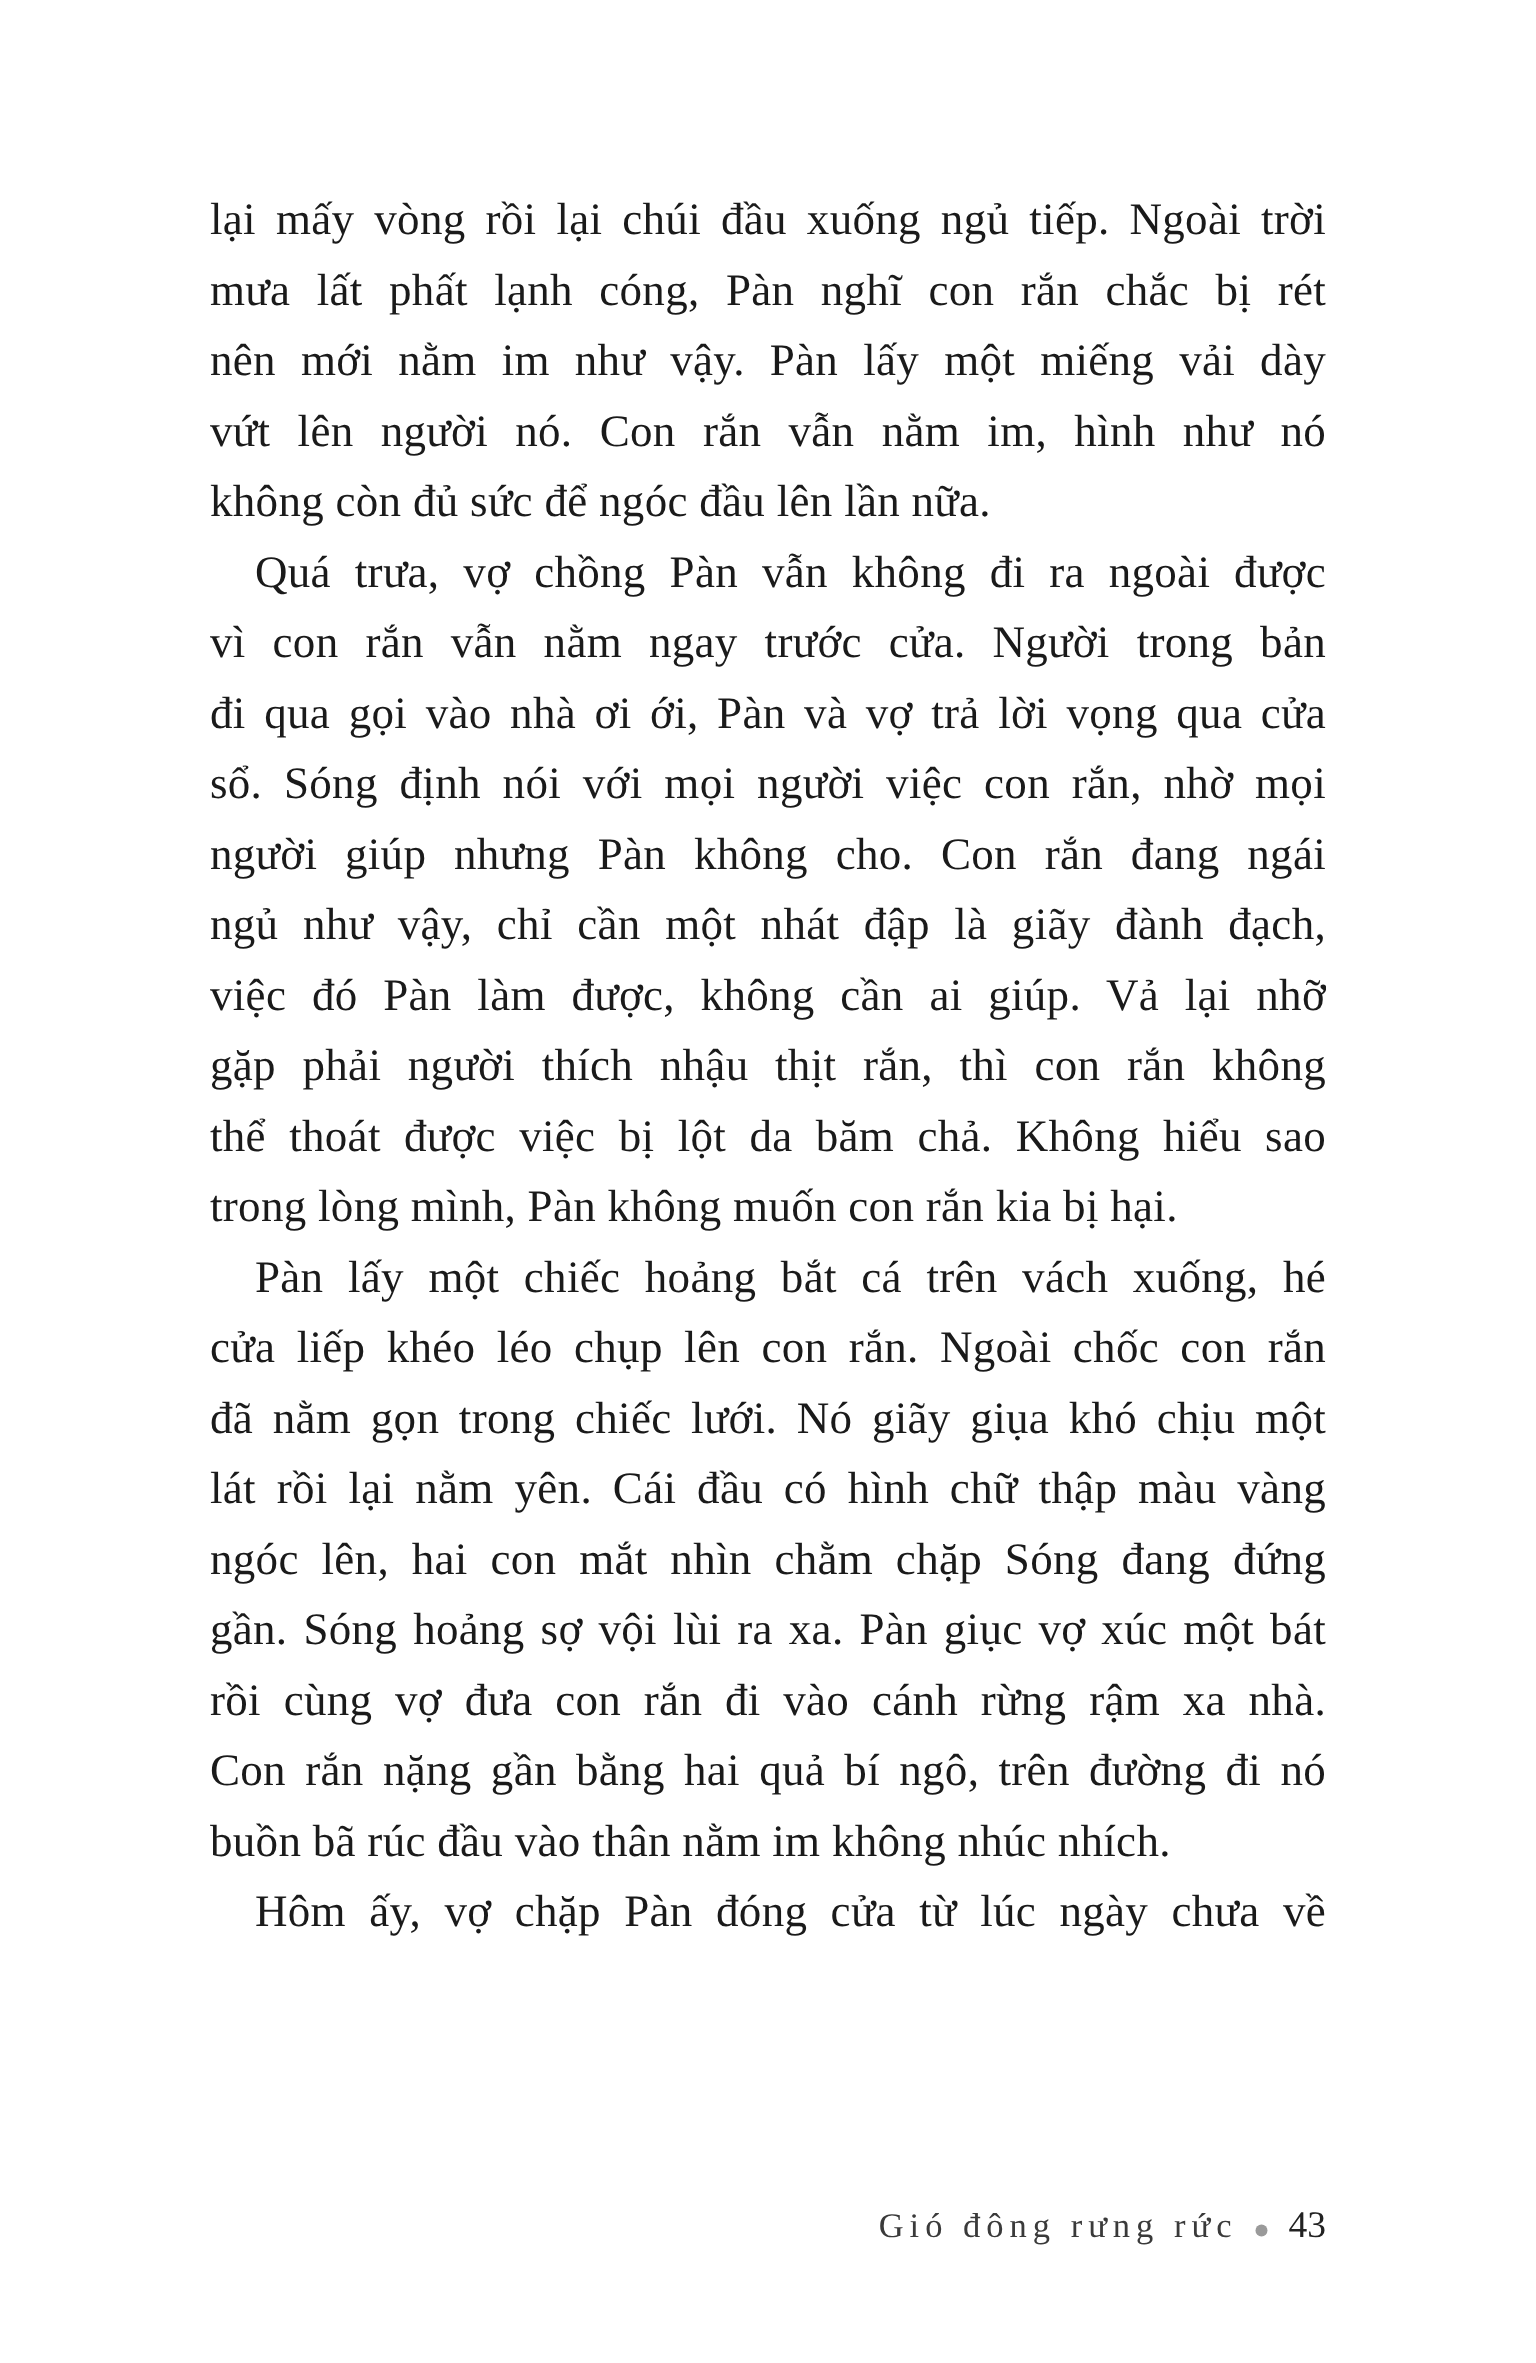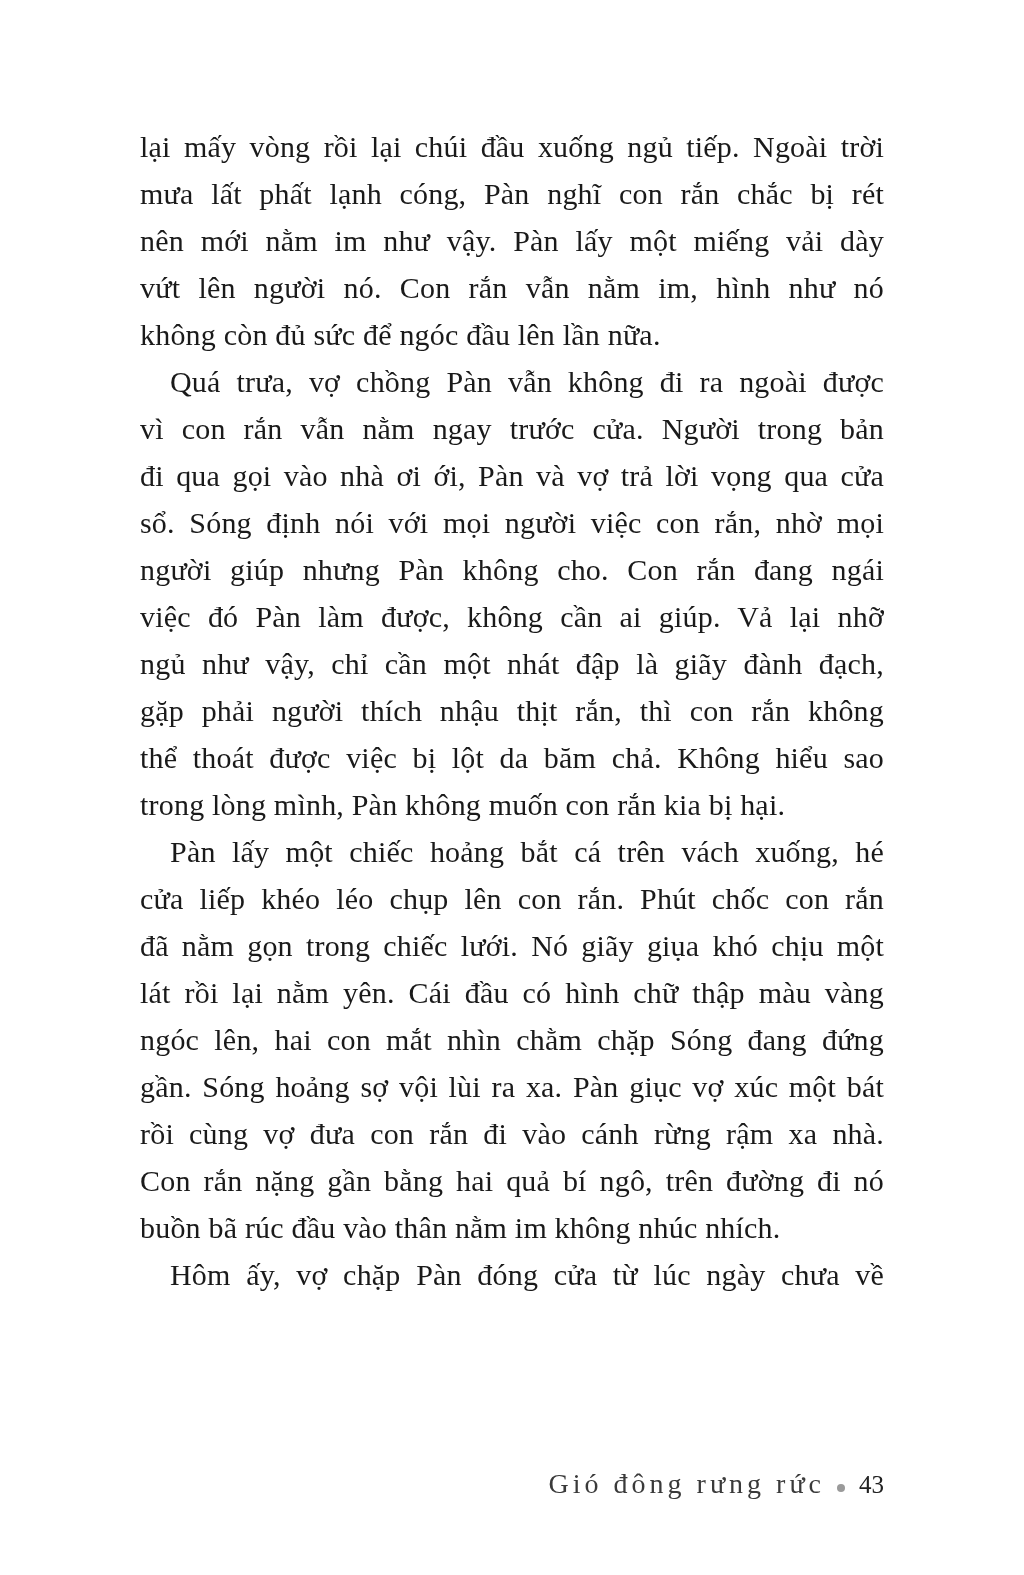--- a/index.html
+++ b/index.html
@@ -47,21 +47,21 @@
   }
   .page-footer {
     position: absolute;
     top: 1462px;
     right: 140px;
     display: flex;
     align-items: baseline;
     color: #333333;
   }
   .running-title {
-    font-size: 28px;
+    font-size: 23px;
     letter-spacing: 4px;
     line-height: 44px;
     color: #3a3a3a;
   }
   .bullet-dot {
     width: 8px;
     height: 8px;
     border-radius: 50%;
     background: #9a9a9a;
     align-self: center;
@@ -85,29 +85,29 @@
         <div class="line">nên mới nằm im như vậy. Pàn lấy một miếng vải dày</div>
         <div class="line">vứt lên người nó. Con rắn vẫn nằm im, hình như nó</div>
         <div class="line endline">không còn đủ sức để ngóc đầu lên lần nữa.</div>
       </div>
       <div class="para">
         <div class="line indent">Quá trưa, vợ chồng Pàn vẫn không đi ra ngoài được</div>
         <div class="line">vì con rắn vẫn nằm ngay trước cửa. Người trong bản</div>
         <div class="line">đi qua gọi vào nhà ơi ới, Pàn và vợ trả lời vọng qua cửa</div>
         <div class="line">sổ. Sóng định nói với mọi người việc con rắn, nhờ mọi</div>
         <div class="line">người giúp nhưng Pàn không cho. Con rắn đang ngái</div>
+        <div class="line">ngủ như vậy, chỉ cần một nhát đập là giãy đành đạch,</div>
         <div class="line">việc đó Pàn làm được, không cần ai giúp. Vả lại nhỡ</div>
-        <div class="line">ngủ như vậy, chỉ cần một nhát đập là giãy đành đạch,</div>
         <div class="line">gặp phải người thích nhậu thịt rắn, thì con rắn không</div>
         <div class="line">thể thoát được việc bị lột da băm chả. Không hiểu sao</div>
         <div class="line endline">trong lòng mình, Pàn không muốn con rắn kia bị hại.</div>
       </div>
       <div class="para">
         <div class="line indent">Pàn lấy một chiếc hoảng bắt cá trên vách xuống, hé</div>
-        <div class="line">cửa liếp khéo léo chụp lên con rắn. Phút chốc con rắn</div>
+        <div class="line">cửa liếp khéo léo chụp lên con rắn. Ngoài chốc con rắn</div>
         <div class="line">đã nằm gọn trong chiếc lưới. Nó giãy giụa khó chịu một</div>
         <div class="line">lát rồi lại nằm yên. Cái đầu có hình chữ thập màu vàng</div>
         <div class="line">ngóc lên, hai con mắt nhìn chằm chặp Sóng đang đứng</div>
         <div class="line">gần. Sóng hoảng sợ vội lùi ra xa. Pàn giục vợ xúc một bát</div>
         <div class="line">rồi cùng vợ đưa con rắn đi vào cánh rừng rậm xa nhà.</div>
         <div class="line">Con rắn nặng gần bằng hai quả bí ngô, trên đường đi nó</div>
         <div class="line endline">buồn bã rúc đầu vào thân nằm im không nhúc nhích.</div>
       </div>
       <div class="para">
         <div class="line indent">Hôm ấy, vợ chặp Pàn đóng cửa từ lúc ngày chưa về</div>

